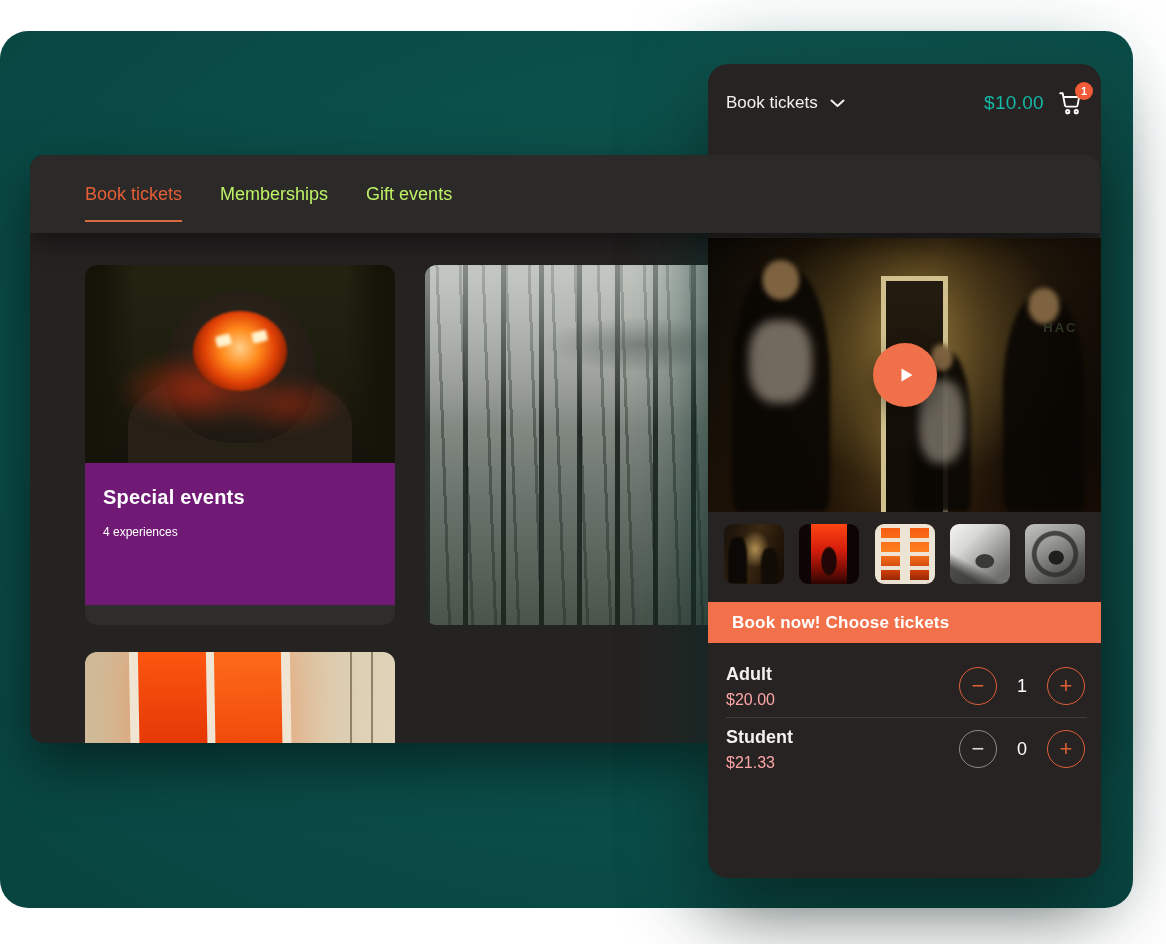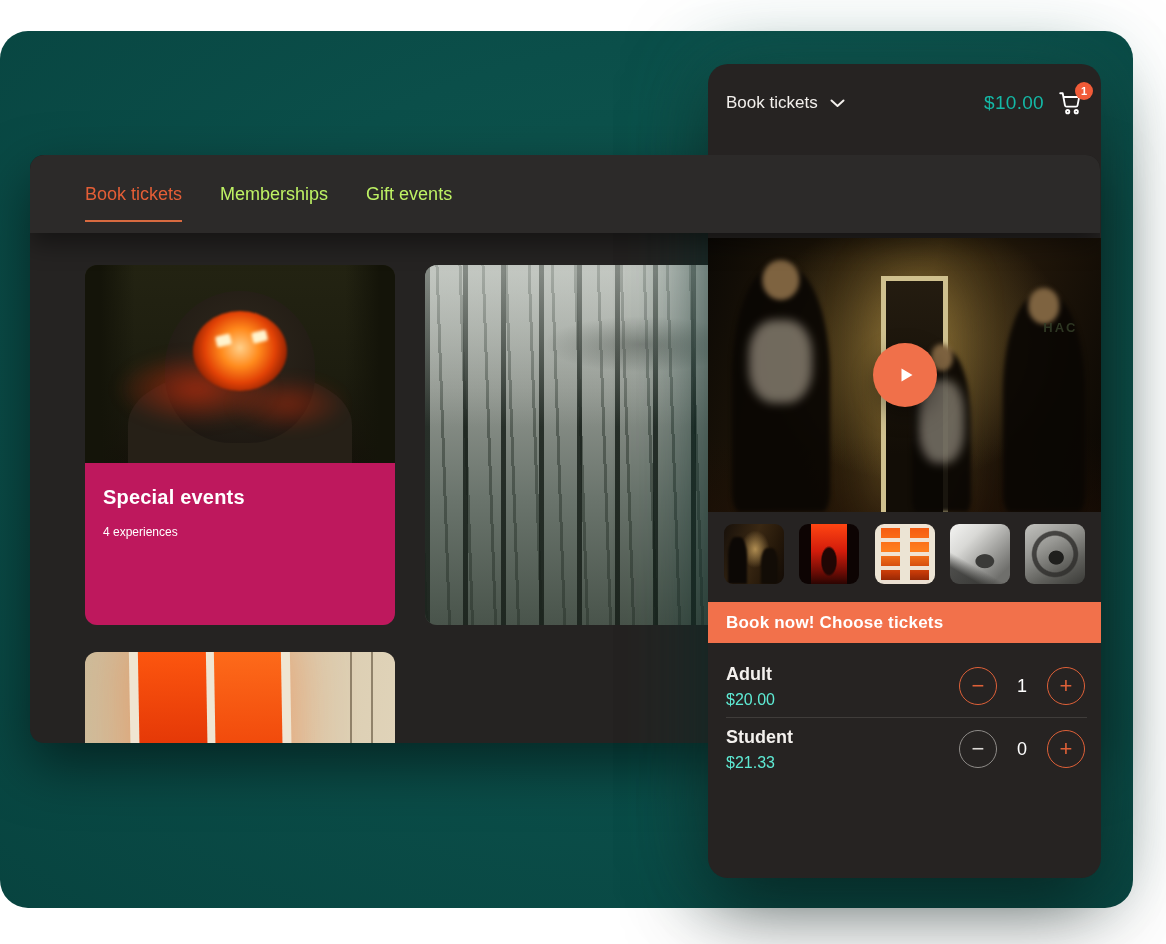--- a/index.html
+++ b/index.html
@@ -34,21 +34,21 @@
   }
   .cards {
     position:absolute; left:55px; top:110px;
     display:grid; grid-template-columns:310px 310px; column-gap:30px; row-gap:27px;
   }
   .card { width:310px; height:360px; border-radius:12px; overflow:hidden; background:#2F2D2B; }
   .card-img { position:relative; height:198px; width:100%; overflow:hidden; }
   .card.img-only .card-img { height:100%; }
   .card-body { padding:23px 18px; }
   .card-body h3 { margin:0; font-size:20px; font-weight:600; color:#ffffff; letter-spacing:.2px; }
-  .card-special .card-body { background:#be185d; height:162px; }
+  .card-special .card-body { background:#701a75; height:142px; }
   .card-special p { margin:16px 0 0; font-size:12px; color:#ffffff; }
   .skel { margin-top:19px; }
   .bar { height:11px; border-radius:6px; background:#4E4B49; margin-bottom:8px; width:248px; }
   .bar.short { width:216px; }
   .price { margin:15px 0 0; font-size:18px; font-weight:600; color:#E95F35; }
 
   
   .img-pumpkin {
     background:
       linear-gradient(90deg, #141409 0 5%, rgba(20,20,9,0) 16% 84%, #141409 95%),
@@ -171,28 +171,28 @@
   .t5 { background:
       radial-gradient(13px 12px at 52% 56%, #1F1F1D 0 55%, rgba(31,31,29,0) 62%),
       radial-gradient(34px 34px at 50% 50%, rgba(0,0,0,0) 52%, rgba(45,44,42,.8) 56% 66%, rgba(0,0,0,0) 70%),
       linear-gradient(150deg, #C2C2BE 0%, #98989 4 35%, #5F5F5B 70%, #3A3A37 100%);
       background:
       radial-gradient(13px 12px at 52% 56%, #1F1F1D 0 55%, rgba(31,31,29,0) 62%),
       radial-gradient(34px 34px at 50% 50%, rgba(0,0,0,0) 52%, rgba(45,44,42,.8) 56% 66%, rgba(0,0,0,0) 70%),
       linear-gradient(150deg, #C2C2BE 0%, #989894 35%, #5F5F5B 70%, #3A3A37 100%); }
 
   .banner { margin-top:18px; height:41px; background:#F2714B;
-    display:flex; align-items:center; padding-left:18px; }
+    display:flex; align-items:center; padding-left:24px; }
   .banner span { color:#ffffff; font-size:17px; font-weight:700; letter-spacing:.2px; }
 
   .trow { display:flex; align-items:center; justify-content:space-between;
     padding:0 16px 0 18px; height:62px; }
   .trow.first { margin-top:12px; }
   .tname { margin:0; font-size:18px; font-weight:600; color:#F3F0ED; }
-  .tprice { margin:6px 0 0; font-size:16px; color:#5eead4; }
+  .tprice { margin:6px 0 0; font-size:16px; color:#fca5a5; }
   .stepper { display:flex; align-items:center; gap:18px; }
   .step { width:38px; height:38px; border-radius:50%; background:transparent; padding:0;
     display:flex; align-items:center; justify-content:center; font-size:22px; line-height:1;
     cursor:pointer; font-family:"Liberation Sans", sans-serif; }
   .step.orange { border:1.5px solid #DE6038; color:#DE6038; }
   .step.gray { border:1.5px solid #8E8B88; color:#DCD9D6; }
   .count { font-size:18px; color:#ffffff; min-width:14px; text-align:center; }
   .divider { height:1px; background:#3F3C3A; margin:0 14px 0 18px; }
 </style>
 </head>

